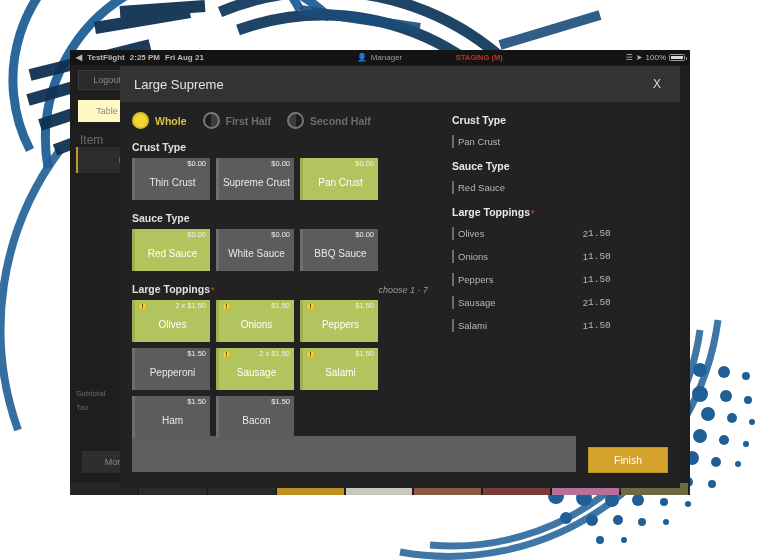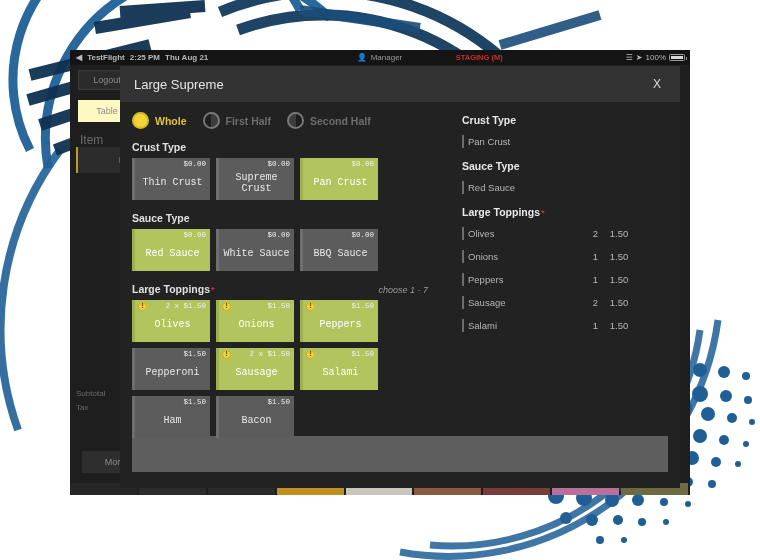--- a/index.html
+++ b/index.html
@@ -77,21 +77,21 @@
     display: flex; flex-direction: column;
   }
   #modal-header {
     height: 36px; background: #333333;
     display: flex; align-items: center; justify-content: space-between;
     padding: 0 14px;
     flex: 0 0 auto;
   }
   #modal-title { color: #e4e4e4; font-size: 13px; }
   #modal-close { color: #dcdcdc; font-size: 12px; cursor: pointer; padding: 2px 5px; }
-  #modal-body { flex: 1 1 auto; display: flex; background: #222222; min-height: 0; gap: 10px; }
+  #modal-body { flex: 1 1 auto; display: flex; background: #222222; min-height: 0; }
 
   
   #config { width: 320px; padding: 10px 12px 0 12px; }
 
   .halfsel { display: flex; align-items: center; gap: 16px; margin-bottom: 12px; }
   .halfsel .opt { display: flex; align-items: center; gap: 6px; }
   .halfsel .lbl { font-size: 10.5px; font-weight: bold; color: #6d6d6d; }
   .halfsel .opt.sel .lbl { color: #dfc23c; }
   .circ { width: 17px; height: 17px; border-radius: 50%; border: 2px solid #787878; position: relative; overflow: hidden; background: #3c3c3c; }
   .circ.full { background: #f2d534; border-color: #d8bc28; }
@@ -102,21 +102,21 @@
   .sec-title .req { color: #c0392b; font-size: 9px; margin-left: 1px; }
   .sec-title .hint { margin-left: auto; font-style: italic; color: #9a9a9a; font-weight: normal; font-size: 9px; }
 
   .opt-row { display: flex; gap: 6px; margin-bottom: 12px; }
   .opt-card {
     flex: 0 0 78px; height: 42px;
     background: #5c5c5c; color: #e8e8e8;
     position: relative; cursor: pointer;
     border-left: 3px solid #6e6e6e;
     display: flex; align-items: center; justify-content: center;
-    text-align: center; font-size: 10px; line-height: 1.1; padding: 9px 3px 2px 3px; font-family: Liberation Mono, monospace;
+    text-align: center; font-size: 10px; line-height: 1.1; padding: 9px 3px 2px 3px;
   }
   .opt-card.sel { background: #b2c45e; color: #ffffff; border-left-color: #9fb04f; }
   .opt-card .price { position: absolute; top: 2px; right: 4px; font-size: 7.5px; color: #f0f0f0; }
   .opt-card .badge {
     position: absolute; top: 2px; left: 3px;
     width: 9px; height: 9px; border-radius: 50%;
     background: #f0d23a; border: 1px solid #c9ae22;
     color: #5a4a08; font-size: 7px; font-weight: bold;
     display: flex; align-items: center; justify-content: center; line-height: 1;
   }
@@ -124,21 +124,21 @@
   .top-grid .opt-card { flex: 0 0 78px; height: 42px; }
 
   
   #summary { width: 200px; padding: 12px 10px 0 12px; }
   #summary .s-hdr { font-size: 10.5px; font-weight: bold; color: #e8e8e8; margin: 0 0 4px 0; display:flex; align-items:baseline; }
   #summary .s-hdr .req { color:#c0392b; font-size:9px; margin-left:1px; }
   #summary .s-row { display: flex; align-items: center; font-size: 9.5px; color: #b6b6b6; height: 23px; padding-left: 6px; position: relative; }
   #summary .s-row::before { content:""; position:absolute; left:0; top:5px; bottom:5px; width:2px; background:#6e6e6e; }
   #summary .s-row .nm { flex: 1 1 auto; }
   #summary .s-row .qty { width: 30px; text-align: right; }
-  #summary .s-row .pr { width: 42px; text-align: center; }
+  #summary .s-row .pr { width: 42px; text-align: left; font-family: Liberation Mono, monospace; }
   #summary .s-gap { height: 7px; }
 
   
   #modal-footer { flex: 0 0 auto; background: #222222; padding: 4px 12px 12px 12px; display:flex; align-items:flex-end; gap: 12px; }
   #notes-wrap { flex: 1 1 auto; }
   #notes-label { font-size: 10.5px; font-weight: bold; color: #e0e0e0; margin-bottom: 5px; }
   #notes-input {
     width: 100%; height: 36px; background: #5e5e5e; border: none; outline: none;
     color: #eaeaea; font-family: "Liberation Sans", sans-serif; font-size: 10px; padding: 5px 7px;
     resize: none;
@@ -226,21 +226,21 @@
   </g>
 </svg>
 
 <div id="tablet">
 
   <div id="statusbar">
     <div class="sb-left">
       <span>◀</span>
       <span>TestFlight</span>
       <span>2:25 PM</span>
-      <span>Thu Aug 21</span>
+      <span>Fri Aug 21</span>
     </div>
     <div class="sb-center">
       <span>👤</span>
       <span>Manager</span>
     </div>
     <div class="sb-staging">STAGING (M)</div>
     <div class="sb-right">
       <span>☰</span>
       <span>➤</span>
       <span>100%</span>
@@ -445,15 +445,16 @@
           <span class="pr">1.50</span>
         </div>
       </div>
     </div>
 
     <div id="modal-footer">
       <div id="notes-wrap">
         <div id="notes-label">Notes</div>
         <textarea id="notes-input" placeholder="" style=""></textarea>
       </div>
+      <button id="finish-btn">Finish</button>
     </div>
   </div>
 </div>
 
 </body></html>

